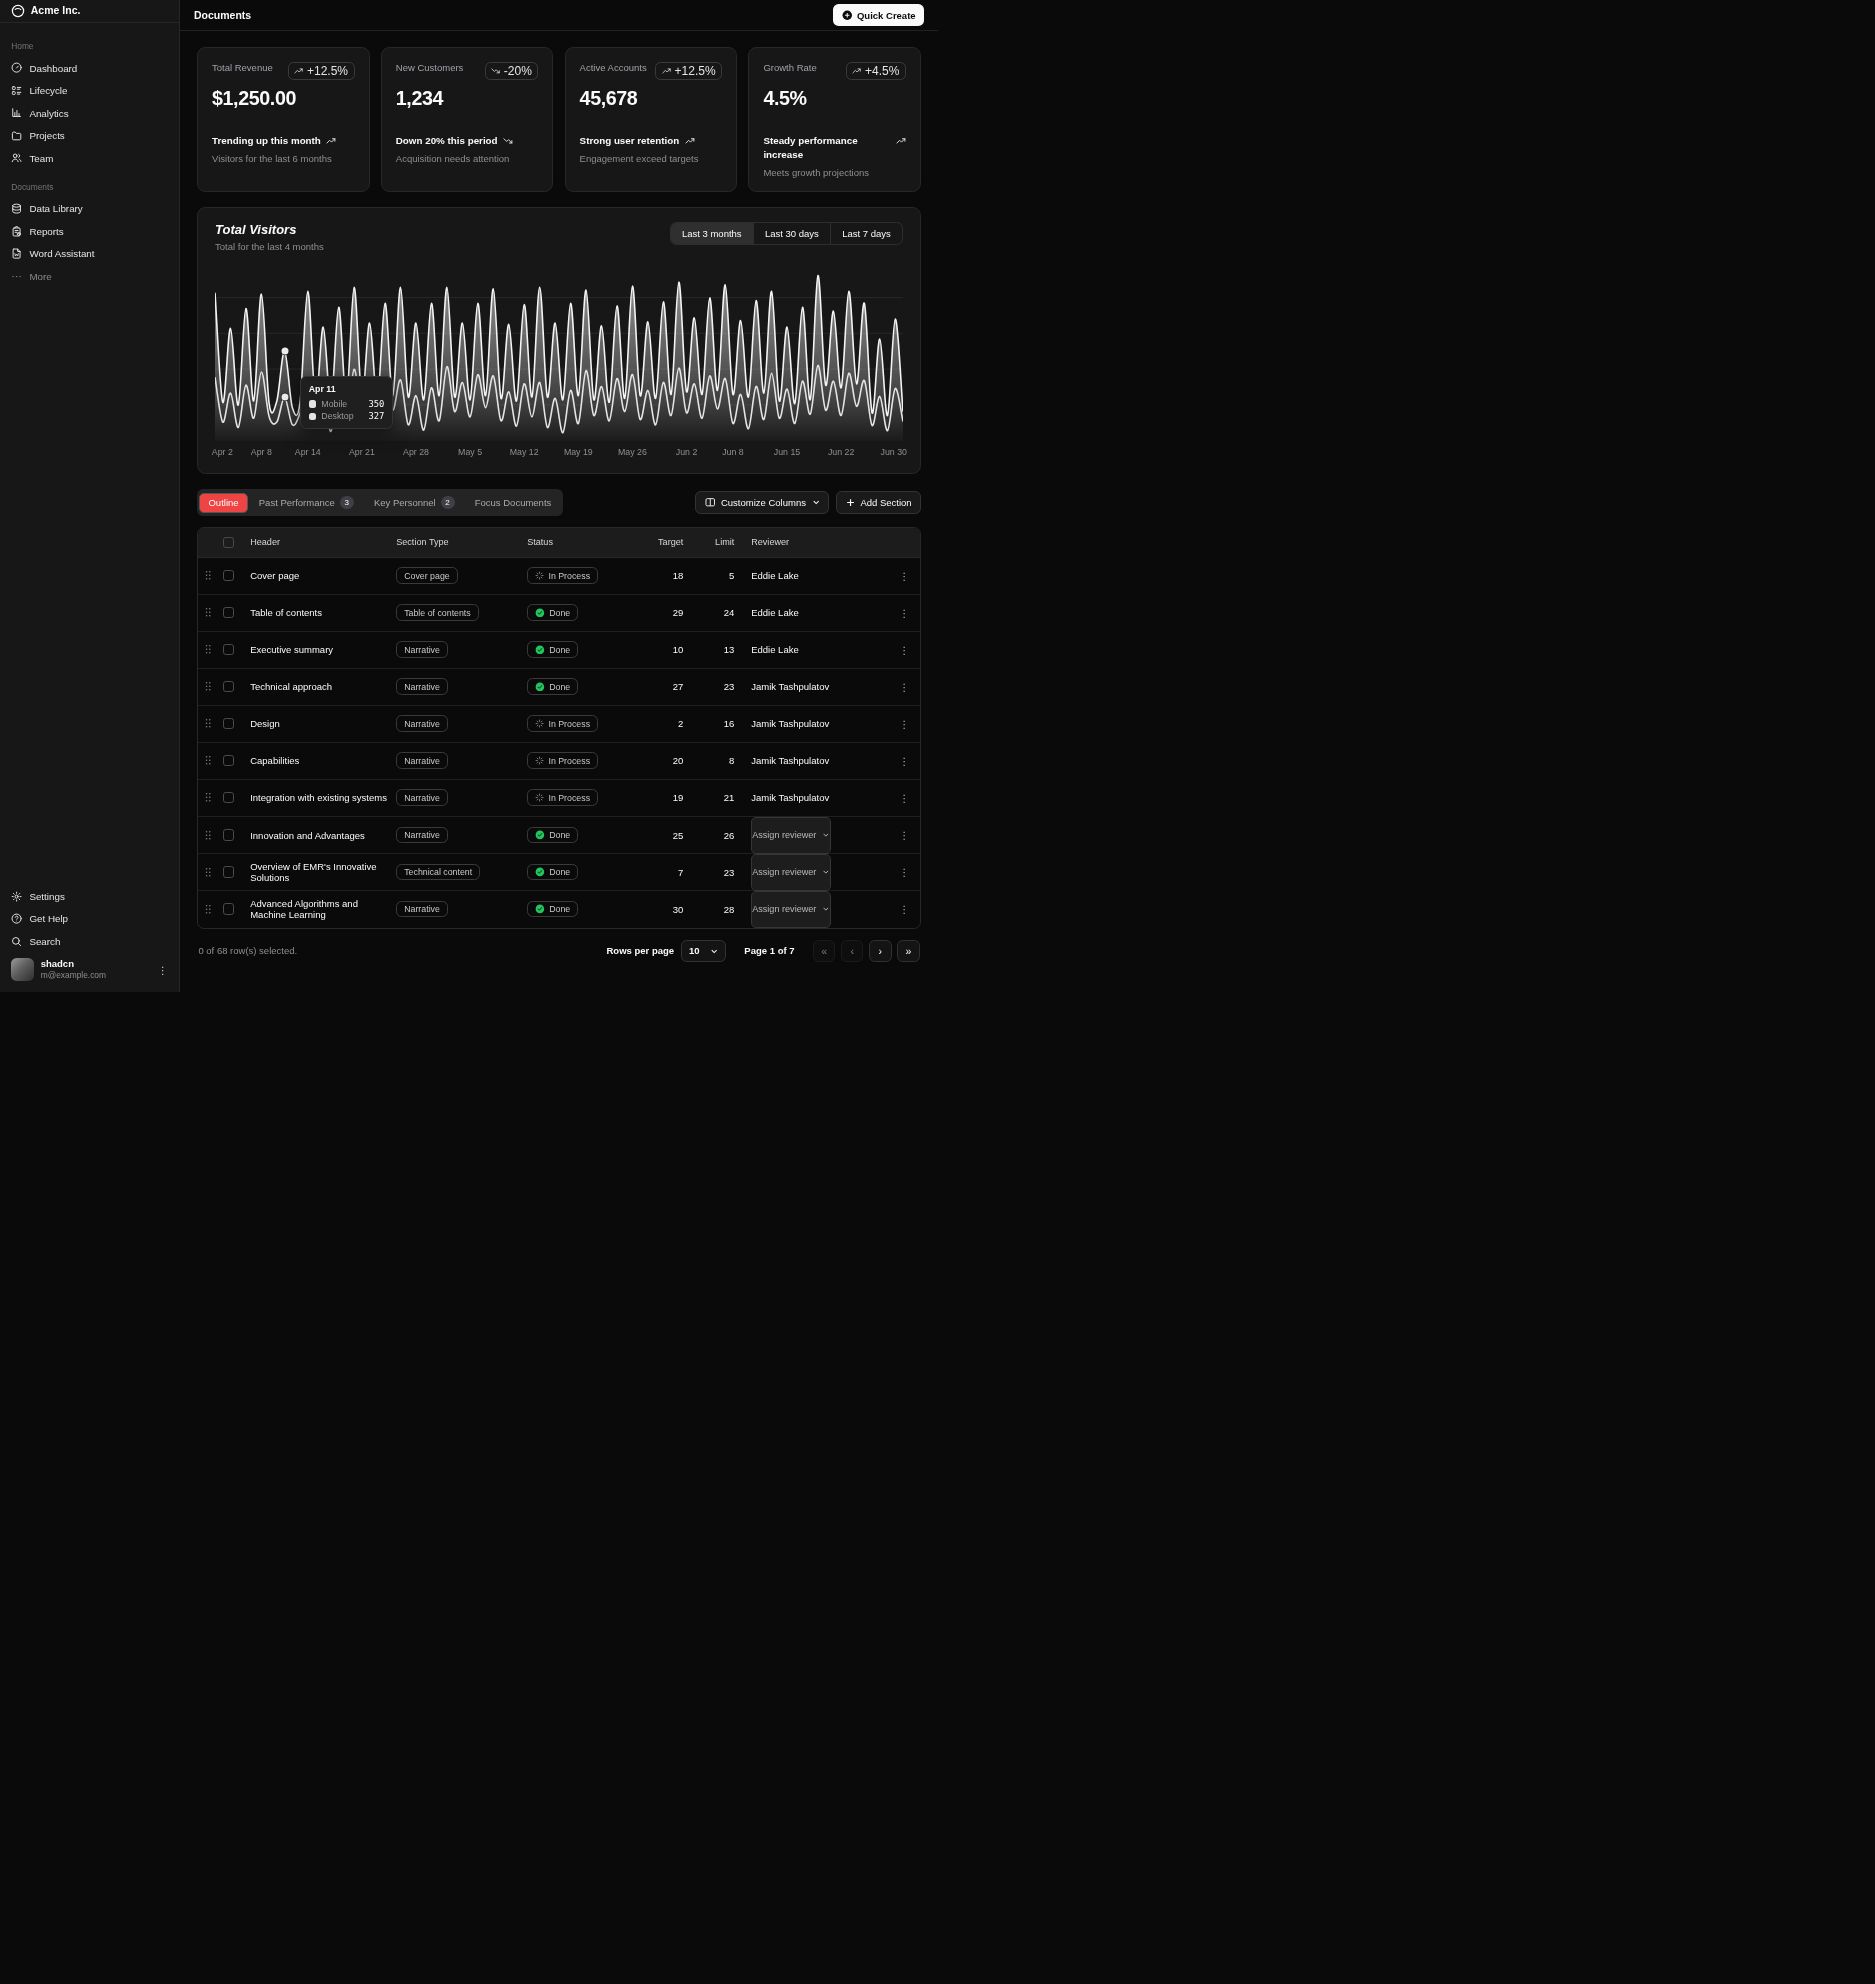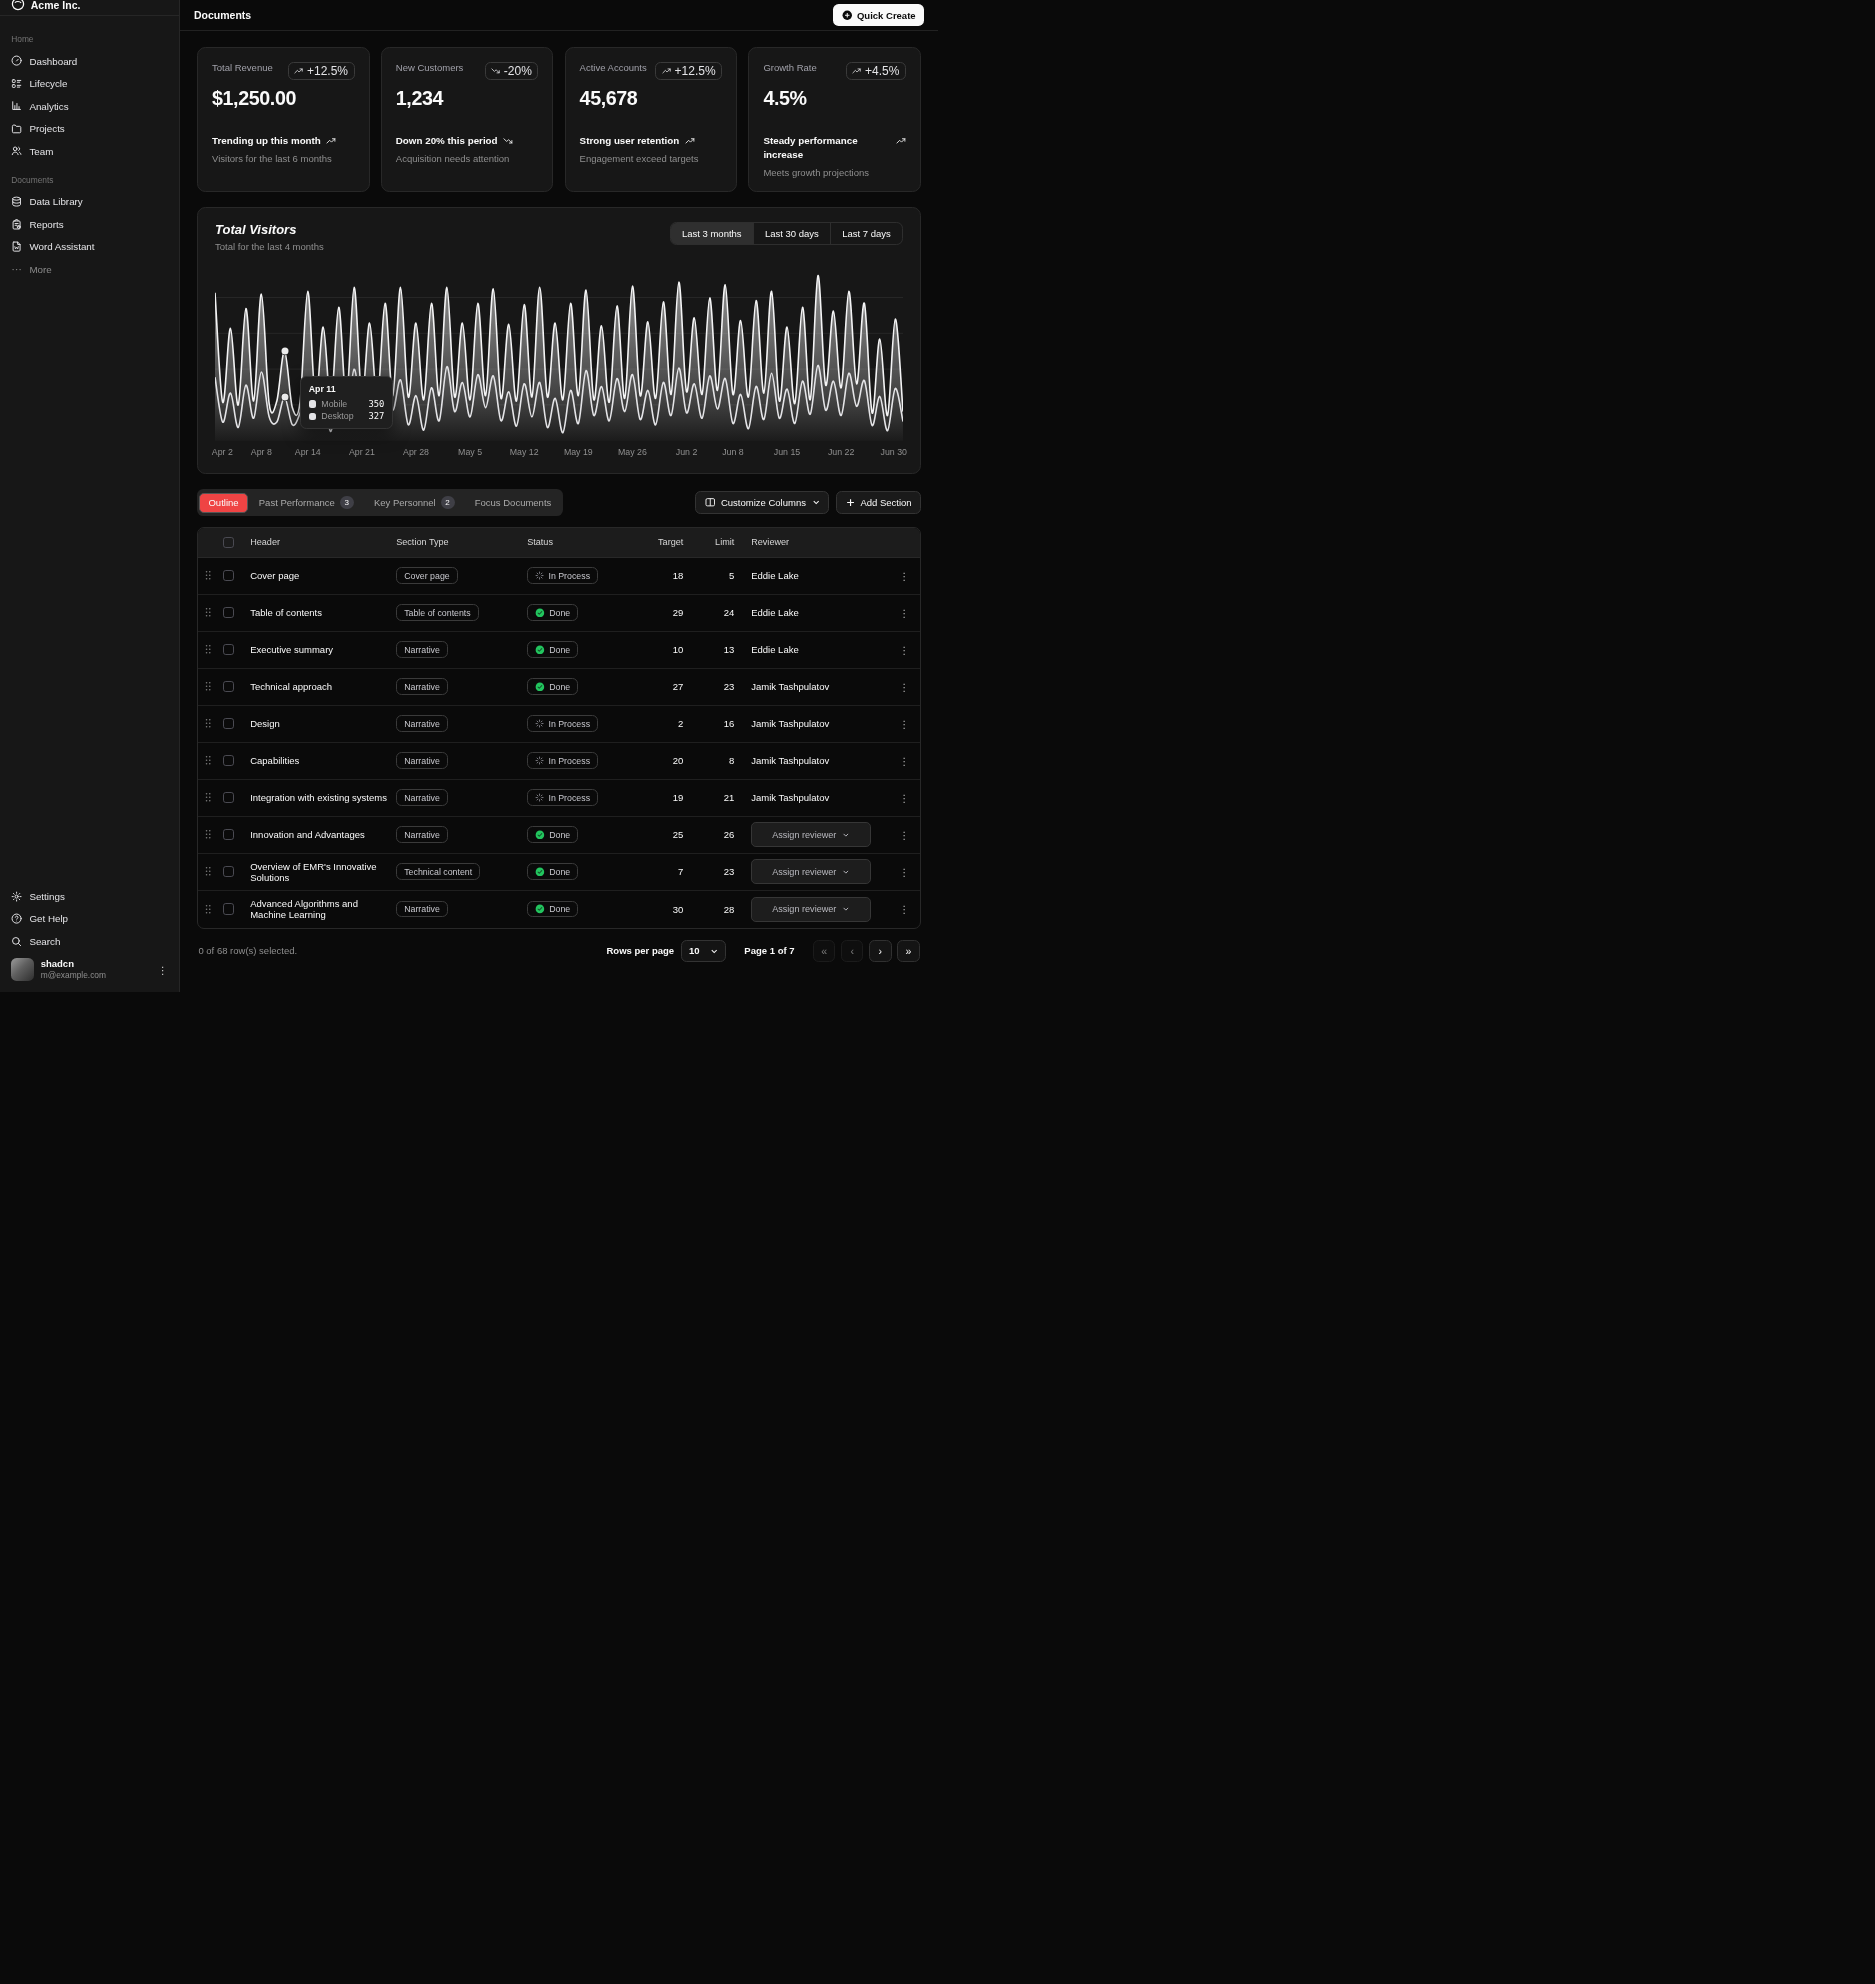--- a/index.html
+++ b/index.html
@@ -3,21 +3,21 @@
 <meta charset="utf-8">
 <style>
   * { margin:0; padding:0; box-sizing:border-box; }
   html,body { width:938px; height:992px; background:#0a0a0a; color:#fafafa;
     font-family:"Liberation Sans","DejaVu Sans",sans-serif; font-size:9.5px; overflow:hidden; }
   .app { display:flex; width:938px; height:992px; }
 
   
   .sidebar { width:180px; min-width:180px; background:#171717; border-right:0.7px solid #262626;
     display:flex; flex-direction:column; padding:5.6px; }
-  .sb-header { padding:4.2px 5.6px; height:16px; display:flex; align-items:flex-end; gap:5.6px;
+  .sb-header { padding:4.2px 5.6px; height:23px; display:flex; align-items:flex-start; gap:5.6px;
     border-bottom:0.7px solid #262626; margin:-5.6px -5.6px 5.6px -5.6px; padding-left:11.2px; }
   .sb-header .logo { width:14px; height:14px; display:flex; align-items:center; }
   .sb-header .company { font-weight:700; font-size:10.5px; }
   .nav-section { margin-top:8.4px; }
   .nav-section-label { color:#737373; font-size:8.4px; padding:4.2px 5.6px; margin-bottom:1.4px; }
   .nav-item { display:flex; align-items:center; gap:7px; height:22.5px; padding:0 5.6px;
     border-radius:5.6px; color:#e4e4e7; cursor:pointer; }
   .nav-item.muted { color:#8a8a8a; }
   .nav-item svg { flex:none; }
   .nav-label { font-size:9.8px; }
@@ -101,22 +101,22 @@
   .t-row { height:37px; border-bottom:0.7px solid #1f1f1f; background:transparent; }
   .t-row:last-child { border-bottom:none; }
   .grip { color:#7c7c7c; display:flex; justify-content:center; cursor:grab; }
   .checkbox { width:11.2px; height:11.2px; border:0.7px solid #4a4a52; border-radius:2.8px; background:transparent; cursor:pointer; }
   .h-title { font-size:9.5px; color:#fafafa; }
   .badge { border:0.7px solid #3a3a3a; border-radius:5.6px; padding:2.1px 7px; color:#c9c9cf;
     font-size:8.8px; white-space:nowrap; display:inline-flex; align-items:center; gap:4.2px; }
   .badge .ic { display:flex; }
   .num { font-size:9.5px; }
   .reviewer-name { font-size:9.5px; }
-  .assign-btn { background:#1d1d1d; border:0.7px solid #363636; border-radius:4.9px; height:25px;
-    padding:0 20px; color:#b9b9bf; font-size:9.1px; display:flex; align-items:center; gap:5.6px; cursor:pointer; }
+  .assign-btn { background:#1d1d1d; border:0.7px solid #363636; border-radius:4.9px; height:37px;
+    padding:0 0; color:#b9b9bf; font-size:9.1px; display:flex; align-items:center; gap:5.6px; cursor:pointer; }
   .row-menu { color:#b5b5b5; font-size:10.5px; cursor:pointer; display:flex; justify-content:center; width:100%; }
 
   
   .tfooter { display:flex; align-items:center; margin-top:11.2px; padding:0 1.4px; }
   .sel-text { color:#8f8f8f; }
   .tf-right { margin-left:auto; display:flex; align-items:center; gap:18.3px; }
   .rpp { display:flex; align-items:center; gap:7px; font-weight:600; }
   .select { border:0.7px solid #333; border-radius:5.6px; height:22.5px; width:45px; padding:0 7px;
     display:flex; align-items:center; justify-content:space-between; cursor:pointer; background:#141414; }
   .page-ind { font-weight:600; }

